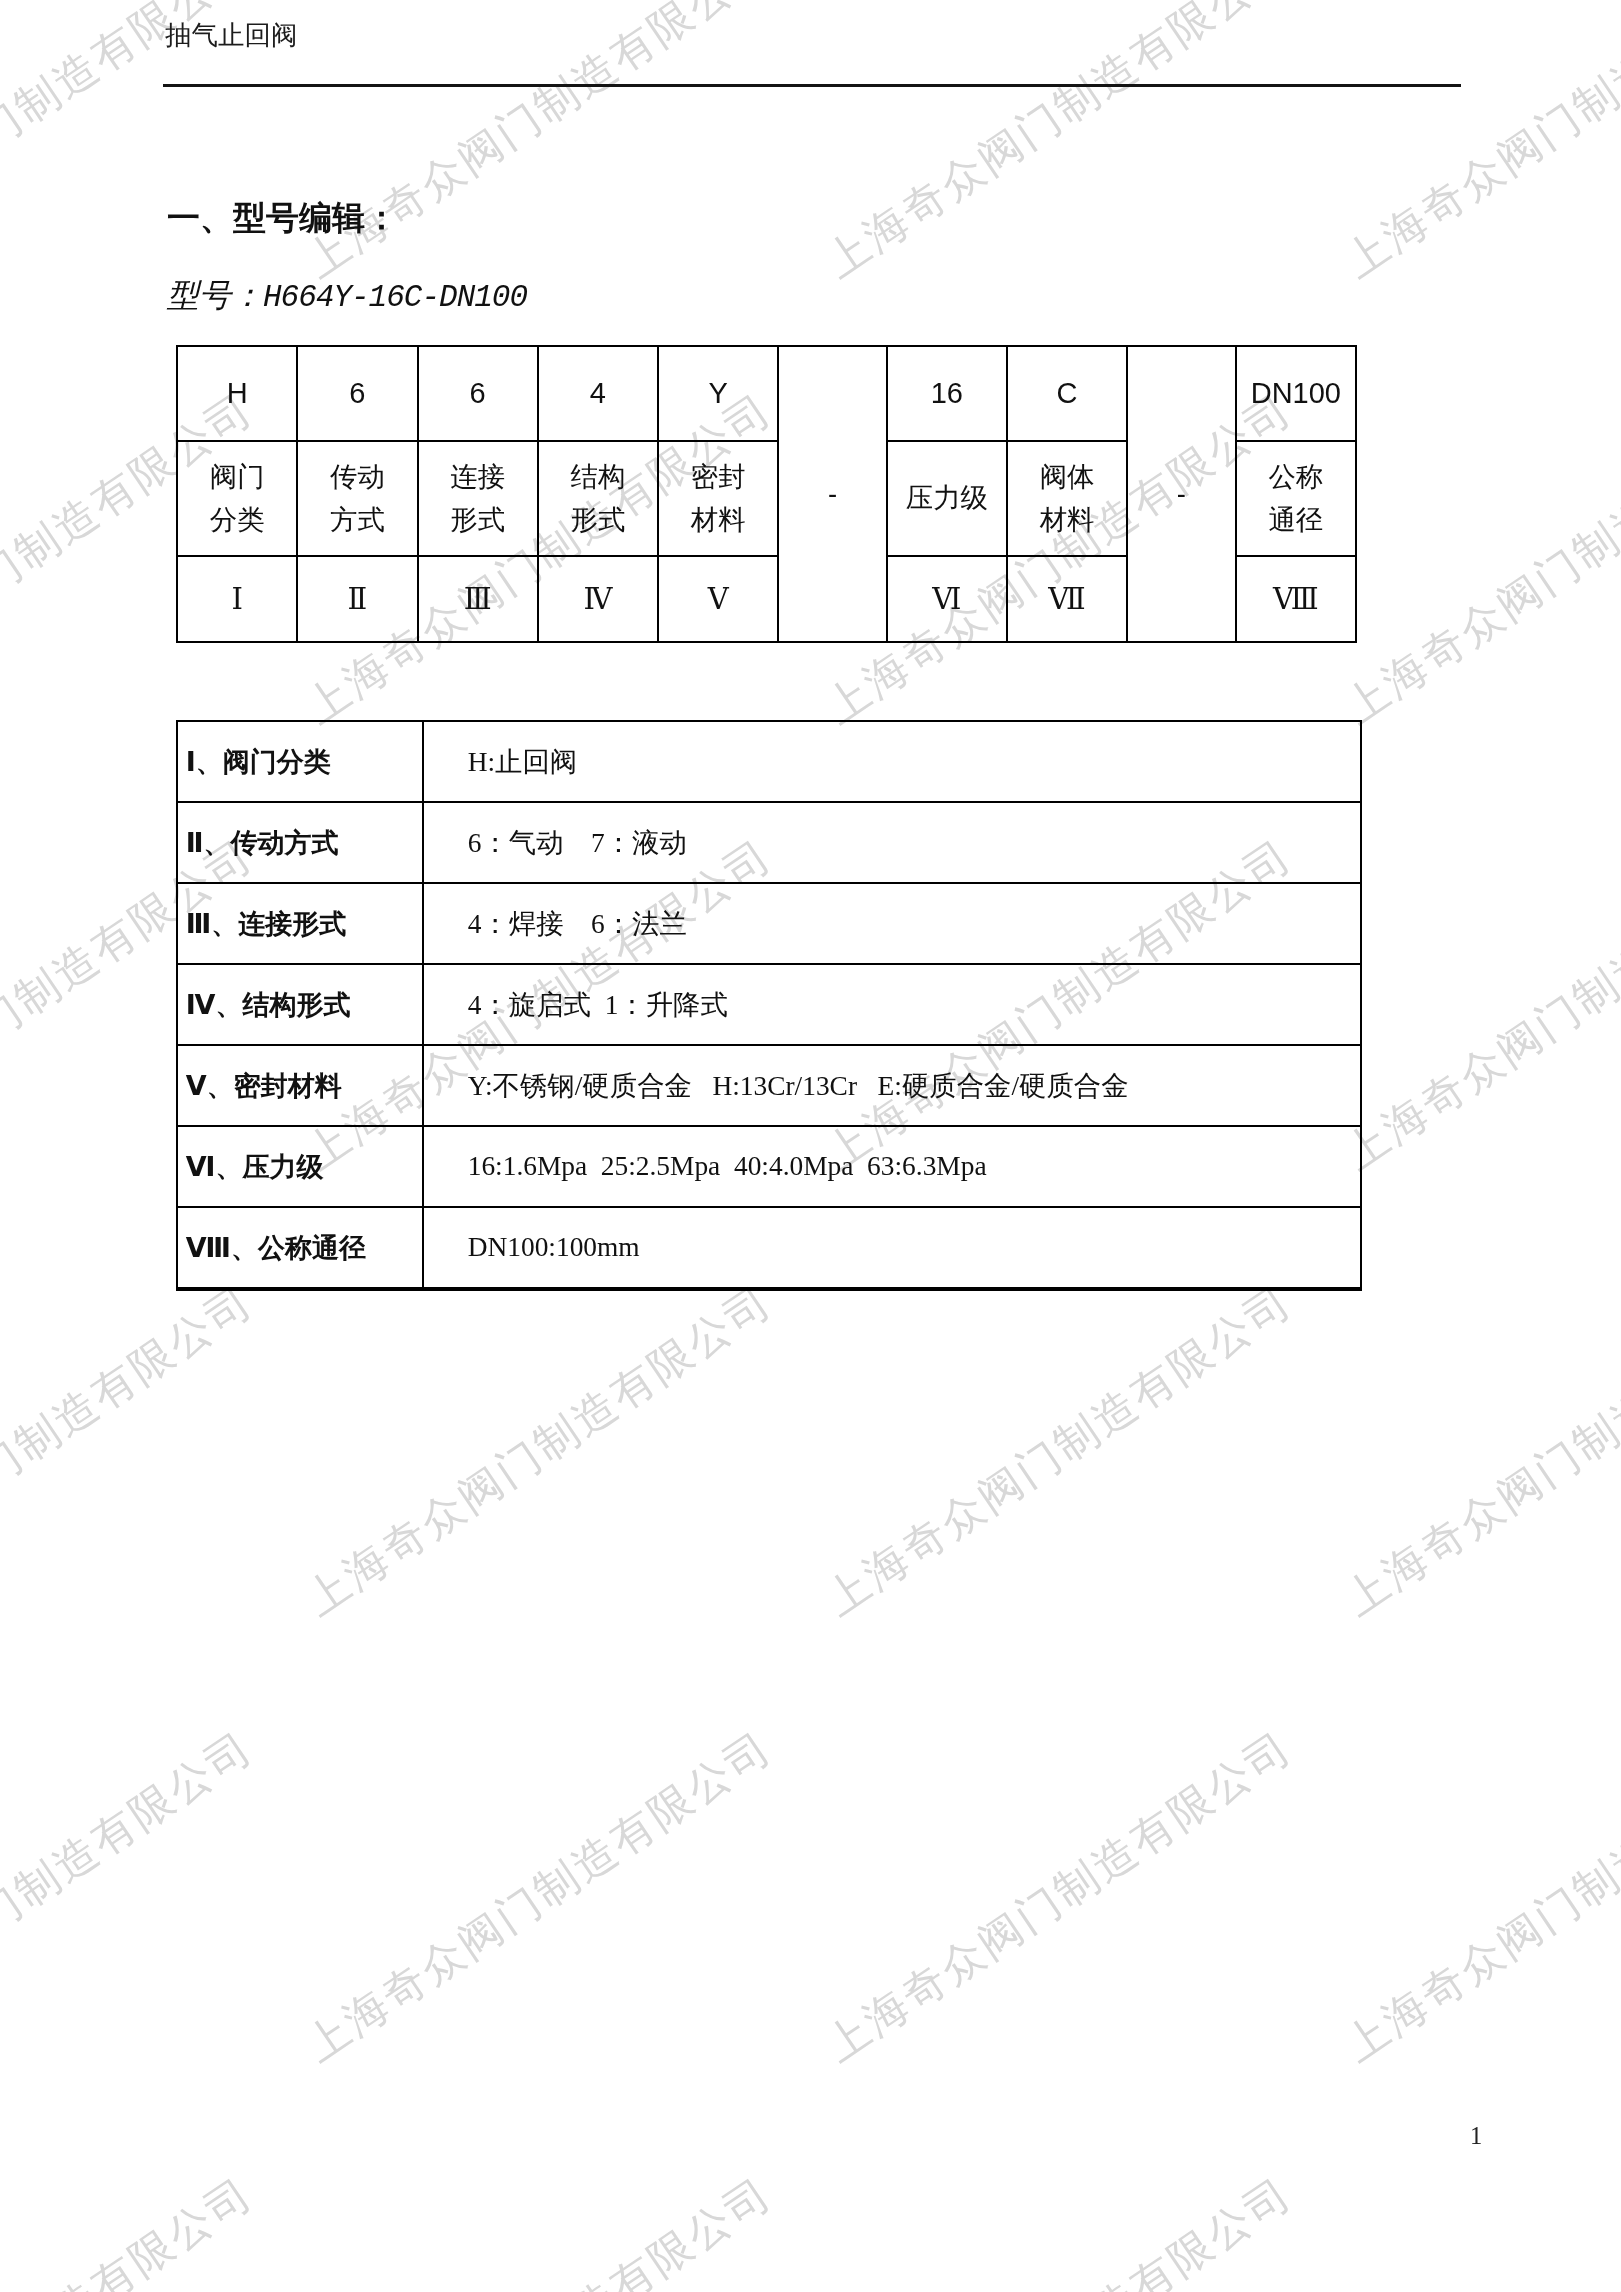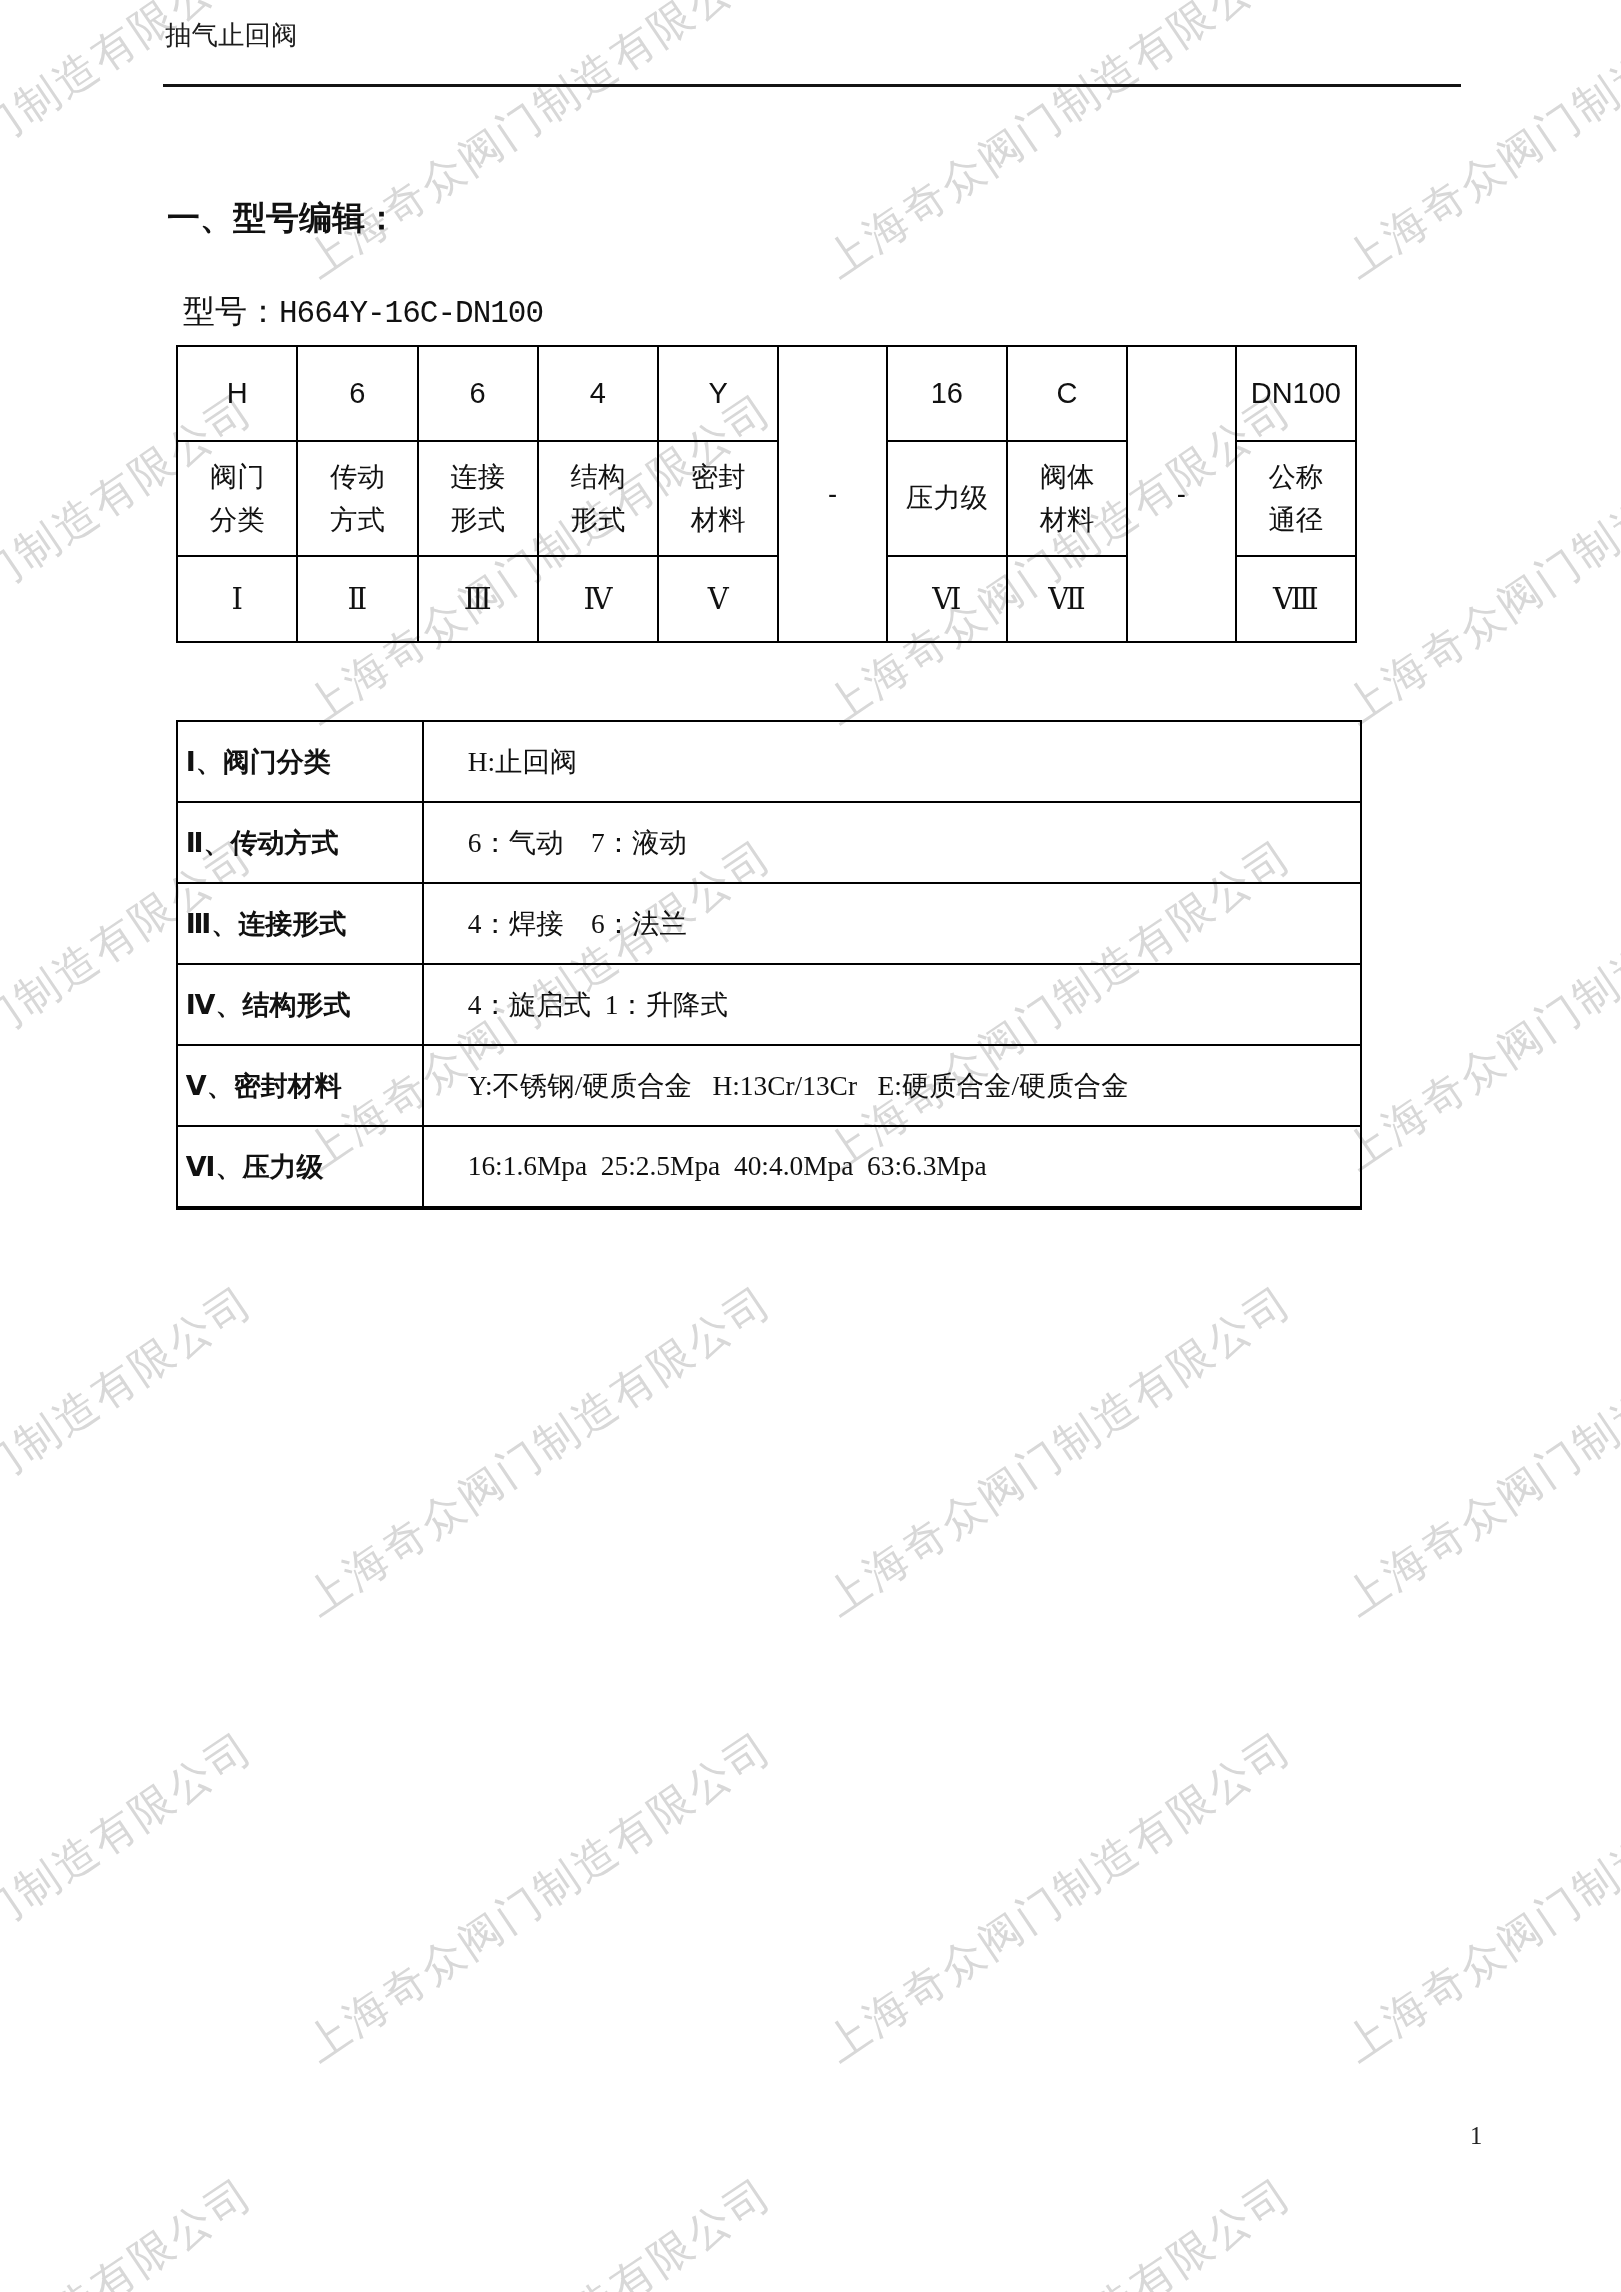--- a/index.html
+++ b/index.html
@@ -112,21 +112,21 @@
       <span class="wm-tile" style="color: rgb(216, 216, 216); left: 539px; top: 2343px;">上海奇众阀门制造有限公司</span>
       <span class="wm-tile" style="color: rgb(216, 216, 216); left: 1059px; top: 2343px;">上海奇众阀门制造有限公司</span>
       <span class="wm-tile" style="color: rgb(216, 216, 216); left: 1578px; top: 2343px;">上海奇众阀门制造有限公司</span>
     </div>
 
   <div class="doc-header">抽气止回阀</div>
   <div class="header-rule"></div>
 
   <h1 class="section-title" style="margin:0;">一、型号编辑：</h1>
 
-  <p class="model-line" style="margin:16px;">
+  <p class="model-line" style="margin:0;font-style:italic;">
     <span>型号：</span><span class="model-value">H664Y-16C-DN100</span>
   </p>
 
   <table class="code-table">
     <colgroup>
       <col style="width:10.2%">
         <col style="width:10.2%">
         <col style="width:10.2%">
         <col style="width:10.2%">
         <col style="width:10.2%">
@@ -198,19 +198,23 @@
       <td class="lg-value">4：旋启式  1：升降式</td>
     </tr>
     <tr>
       <td class="lg-label">Ⅴ、密封材料</td>
       <td class="lg-value">Y:不锈钢/硬质合金   H:13Cr/13Cr   E:硬质合金/硬质合金</td>
     </tr>
     <tr>
       <td class="lg-label">Ⅵ、压力级</td>
       <td class="lg-value">16:1.6Mpa  25:2.5Mpa  40:4.0Mpa  63:6.3Mpa</td>
     </tr>
+    <tr>
+      <td class="lg-label">Ⅷ、公称通径</td>
+      <td class="lg-value">DN100:100mm</td>
+    </tr>
   </tbody>
     </table>
 
   <div class="page-number">1</div>
 
 </div>
 
 
 </body></html>

